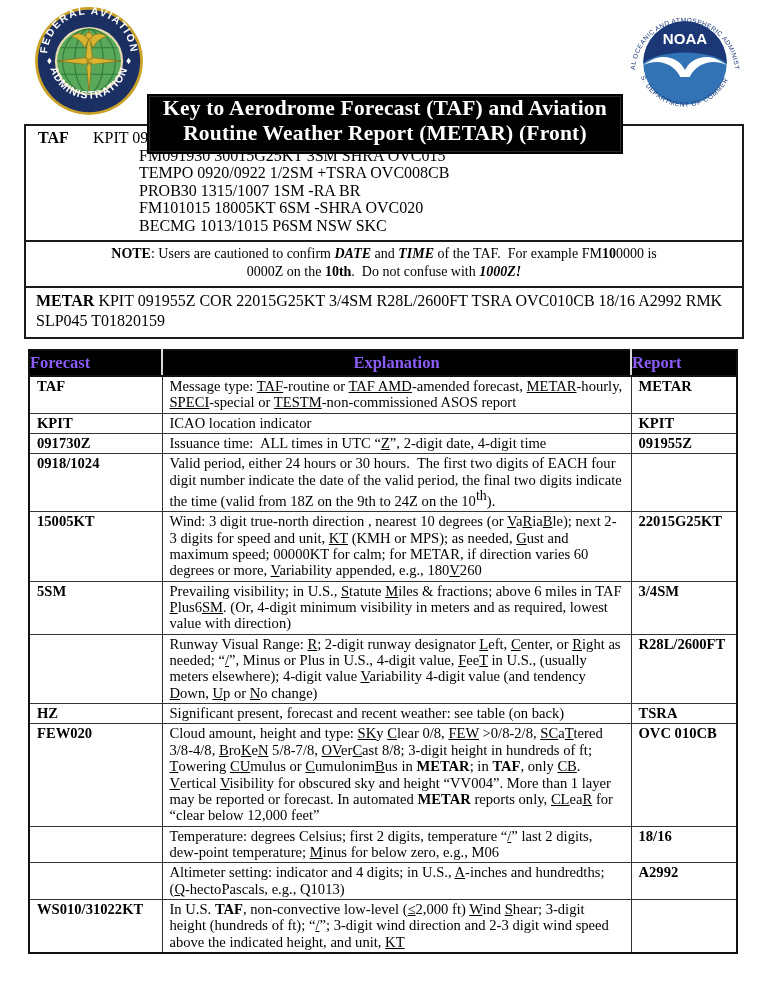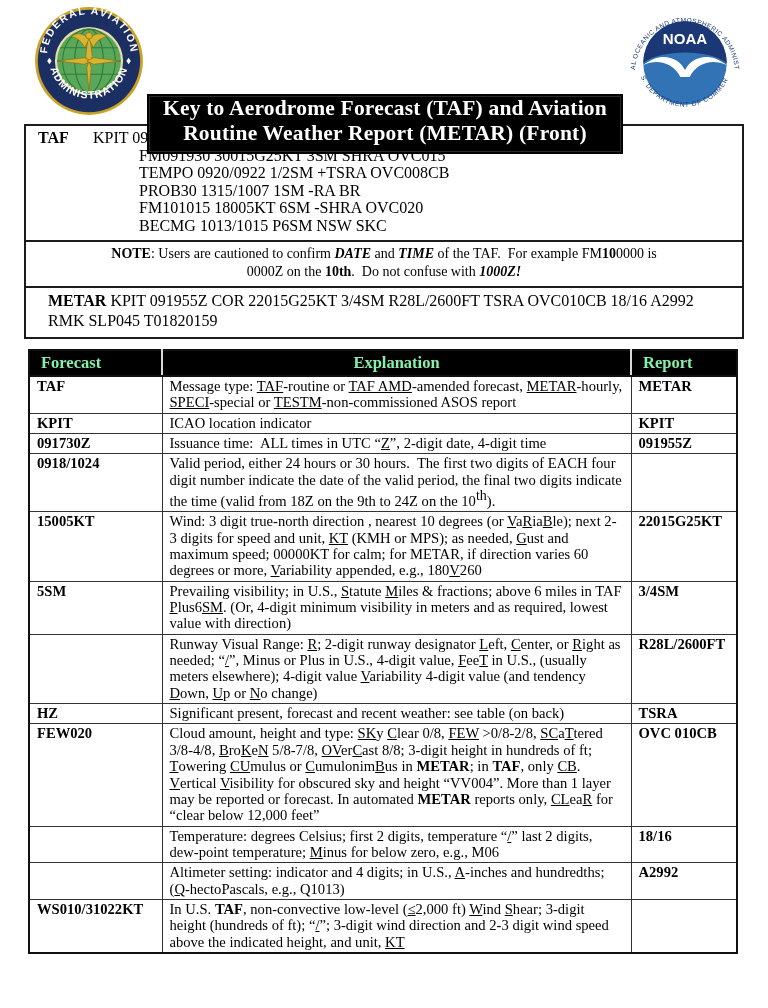--- a/index.html
+++ b/index.html
@@ -20,32 +20,32 @@
   }
   .banner div { font-weight:bold; font-size:21.5px; line-height:1.18; letter-spacing:.2px; }
 
   
   .example-box { margin:0 24px; border:2px solid #1b1b1b; }
   .taf-block   { padding:3px 10px 5px 12px; font-size:16px; line-height:1.1; border-bottom:2px solid #1b1b1b; }
   .taf-line1   { display:flex; }
   .taf-label   { font-weight:bold; width:55px; flex:0 0 55px; }
   .taf-cont    { margin-left:101px; }
   .note-block  { padding:3px 14px 4px; font-size:14px; line-height:1.32; text-align:center; border-bottom:2px solid #1b1b1b; }
-  .metar-block { padding:3px 10px 5px 22px; font-size:16px; line-height:1.3; }
+  .metar-block { padding:3px 10px 5px 10px; font-size:16px; line-height:1.3; }
   .metar-label { font-weight:bold; }
 
   
   .key-table {
     margin:10px 24px 0 28px; width:710px;
     border-collapse:collapse; border:2px solid #111;
     font-size:14.6px;
   }
   .key-table th {
-    background:#000; color:#86efac; font-size:16.5px; font-weight:bold;
-    padding:2px 11px; border:2px solid #d9d9d9; border-top-color:#111; border-bottom-color:#111;
+    background:#000; color:#8b5cf6; font-size:16.5px; font-weight:bold;
+    padding:2px 0; border:2px solid #d9d9d9; border-top-color:#111; border-bottom-color:#111;
   }
   .key-table th:first-child { border-left-color:#111; }
   .key-table th:last-child  { border-right-color:#111; }
   th.h-forecast    { text-align:left;  width:133px; }
   th.h-explanation { }
   th.h-report      { text-align:left;  width:106px;margin-left:23px; }
   .key-table td {
     border:1.5px solid #333; padding:1px 7px 2px; vertical-align:top; line-height:1.12;
   }
   td.col-f, td.col-r { font-weight:bold; white-space:nowrap; }

